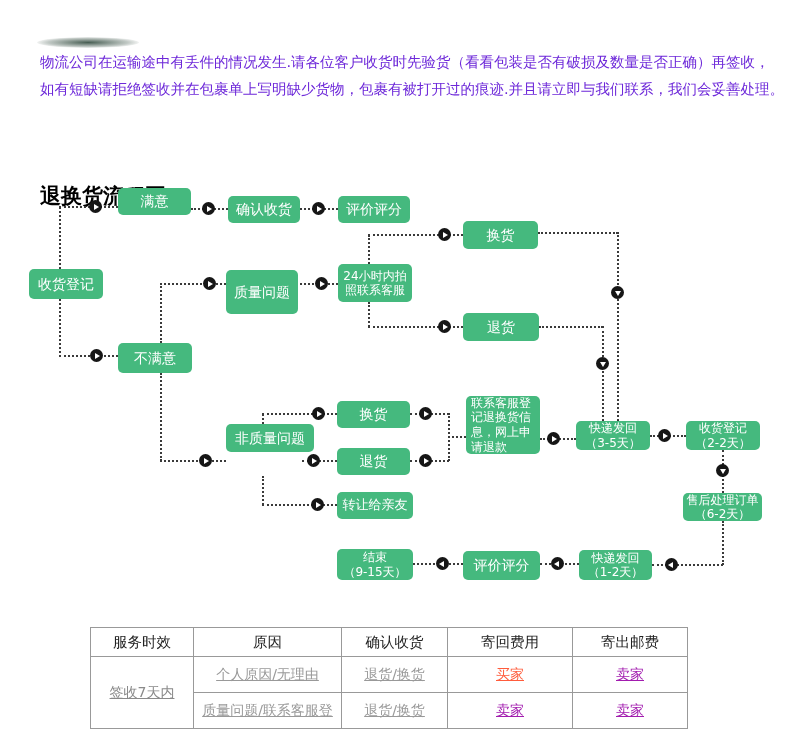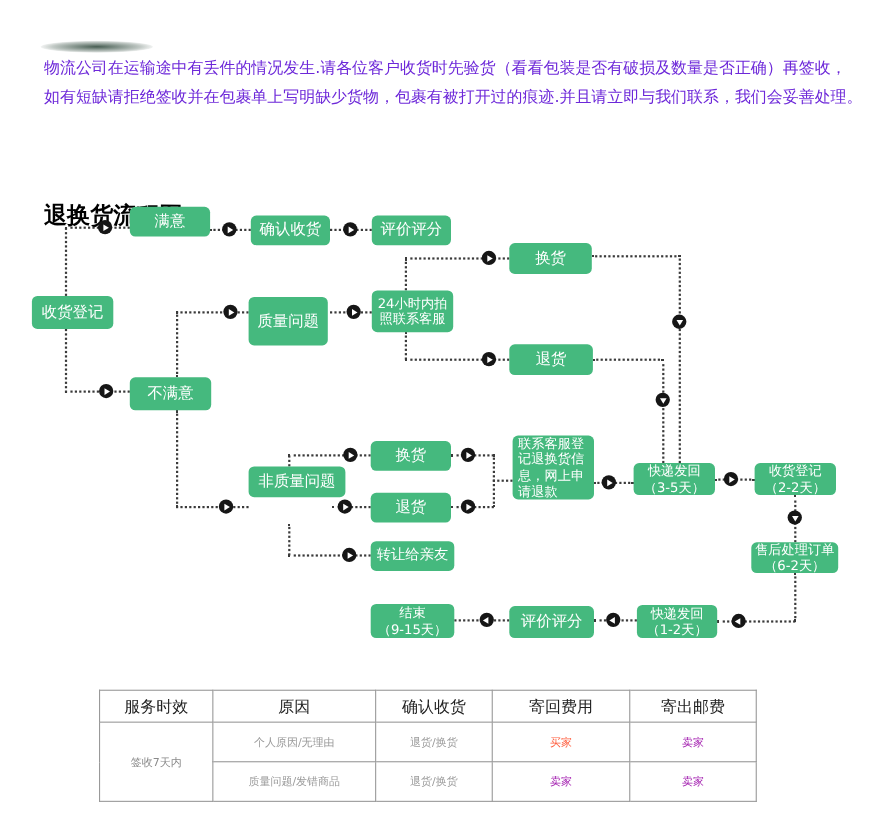--- a/index.html
+++ b/index.html
@@ -38,21 +38,21 @@
   .arrow{position:absolute;width:13px;height:13px;background:#161616;border-radius:50%;}
   .arrow::after{content:"";position:absolute;}
   .arrow.right::after{left:5px;top:3.5px;border-left:5px solid #fff;border-top:3px solid transparent;border-bottom:3px solid transparent;}
   .arrow.left::after{left:3px;top:3.5px;border-right:5px solid #fff;border-top:3px solid transparent;border-bottom:3px solid transparent;}
   .arrow.down::after{left:3.5px;top:5px;border-top:5px solid #fff;border-left:3px solid transparent;border-right:3px solid transparent;}
 
   
   .policy{position:absolute;left:90px;top:627px;border-collapse:collapse;table-layout:fixed;}
   .policy th,.policy td{border:1px solid var(--table-border);text-align:center;vertical-align:middle;font-weight:normal;}
   .policy th{height:29px;font-size:14.5px;color:#222;}
-  .policy td{height:36px;font-size:10px;color:#999;}
+  .policy td{height:36px;font-size:14px;color:#999;text-decoration:underline;}
   .policy td.dark{color:#a21caf;}
   .policy td.red{color:var(--highlight-red);}
   .policy td.service{color:#8a8a8a;}
   .c1{width:103px;}.c2{width:148px;}.c3{width:106px;}.c4{width:125px;}.c5{width:115px;}
 </style>
 </head>
 <body>
 
 <div class="page">
 
@@ -163,21 +163,21 @@
       <th class="c5">寄出邮费</th>
     </tr>
     <tr>
       <td class="service" rowspan="2">签收7天内</td>
       <td>个人原因/无理由</td>
       <td>退货/换货</td>
       <td class="red">买家</td>
       <td class="dark">卖家</td>
     </tr>
     <tr>
-      <td>质量问题/发错商品</td>
+      <td>质量问题/联系客服登</td>
       <td>退货/换货</td>
       <td class="dark">卖家</td>
       <td class="dark">卖家</td>
     </tr>
   </tbody>
     </table>
 
 </div>
 
 </body></html>

